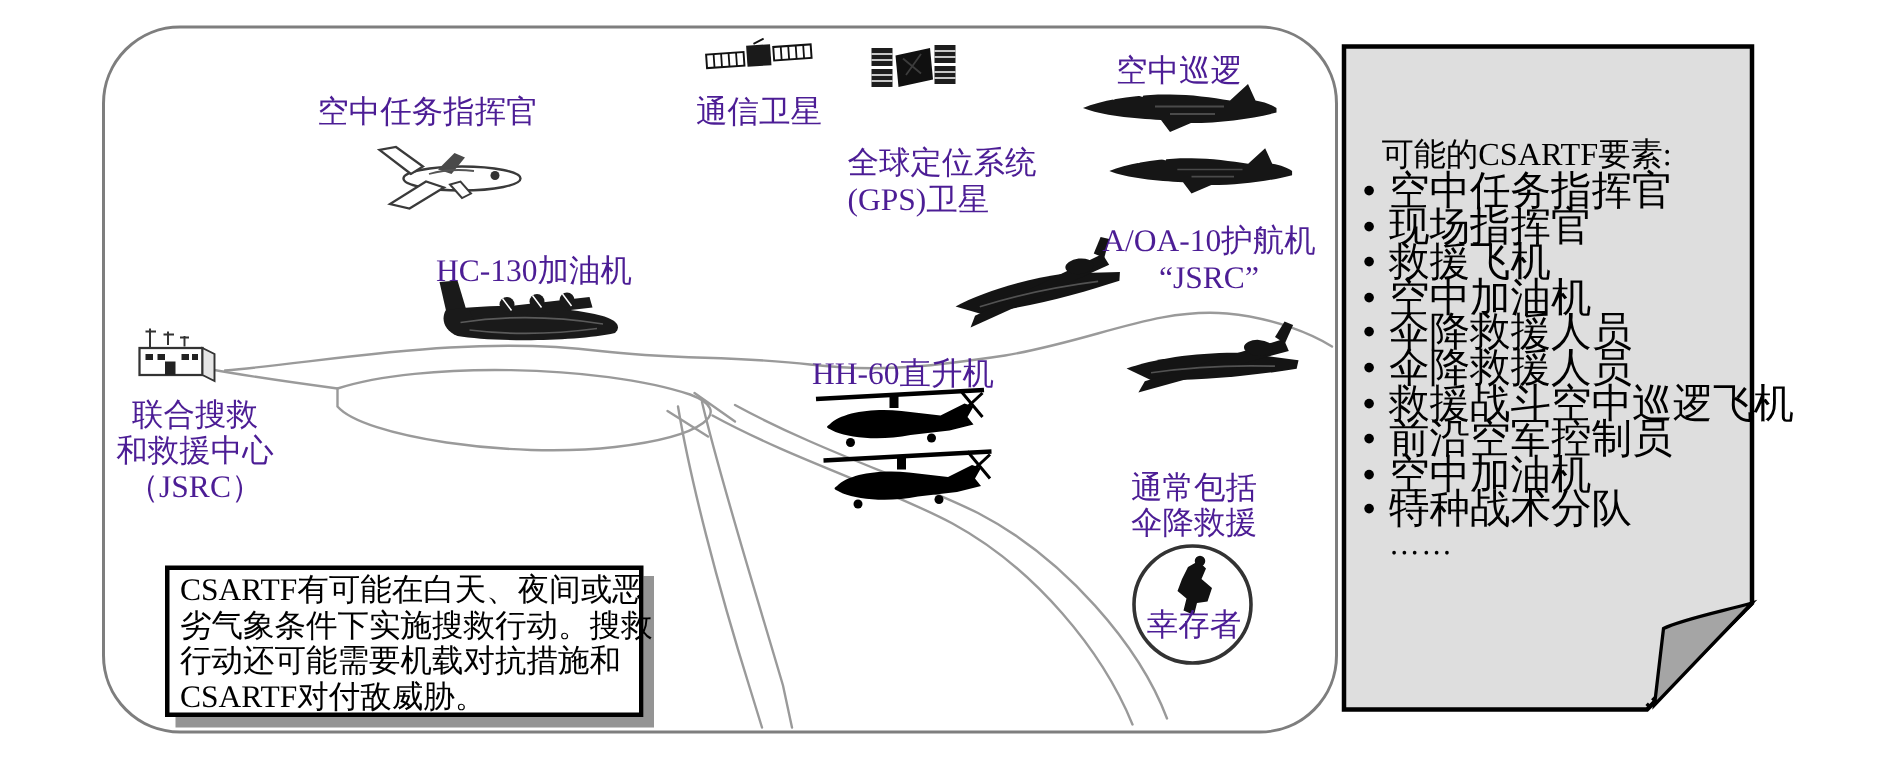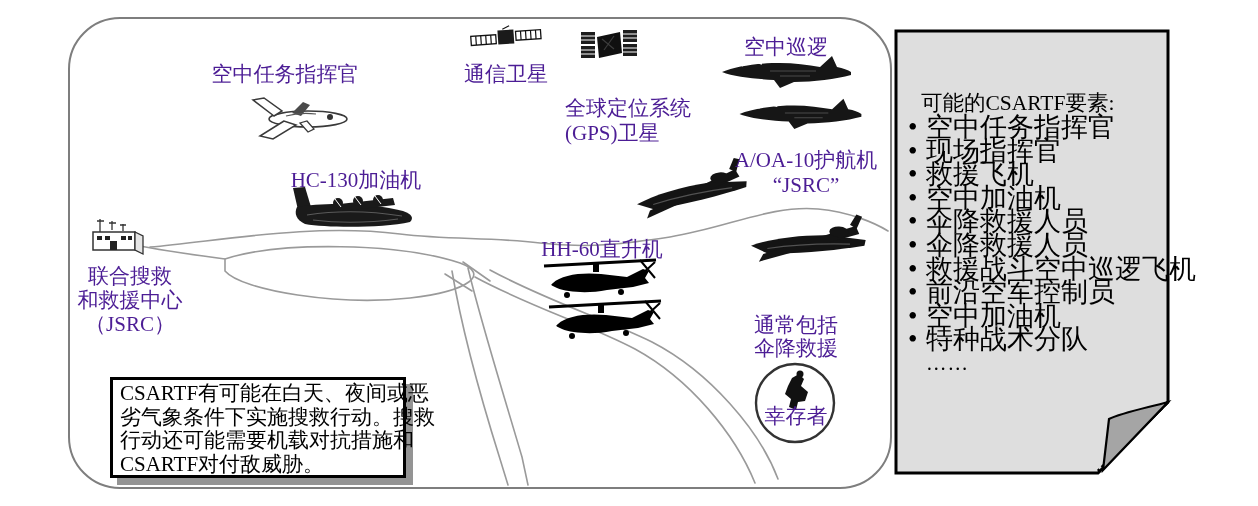--- a/index.html
+++ b/index.html
@@ -12,21 +12,21 @@
     border:2px solid #7e7e7e;border-radius:52px;background:#ffffff;
   }
   .lbl{
     position:absolute;font-size:21px;line-height:24px;text-align:center;
     white-space:nowrap;color:#4c1d95;z-index:5;
   }
   .lbl.left{text-align:left;}
   .icon{position:absolute;z-index:4;}
   .terrain{position:absolute;left:0;top:0;z-index:1;}
   .notebox{
-    position:absolute;left:110px;top:377px;width:296px;height:101px;
+    position:absolute;left:110px;top:377px;width:319px;height:101px;
     background:#ffffff;border:3px solid #000;box-sizing:border-box;
     box-shadow:7px 7px 0 #949494;z-index:8;padding:2px 11px 0 7px;
   }
   .notebox .nline{font-size:21px;line-height:23.5px;white-space:nowrap;}
   .panel{position:absolute;left:893px;top:28px;width:282px;height:452px;z-index:9;}
   .panel-text{position:absolute;left:905px;top:90px;width:258px;z-index:10;}
   .panel-title{font-size:21.5px;line-height:26px;white-space:nowrap;margin-left:16px;}
   .p-item{font-size:27px;line-height:23.6px;white-space:nowrap;}
   .p-item .blt{display:inline-block;width:18px;padding-left:3px;}
   .p-ellipsis{font-size:20.5px;line-height:23.6px;padding-left:21px;letter-spacing:1px;}

